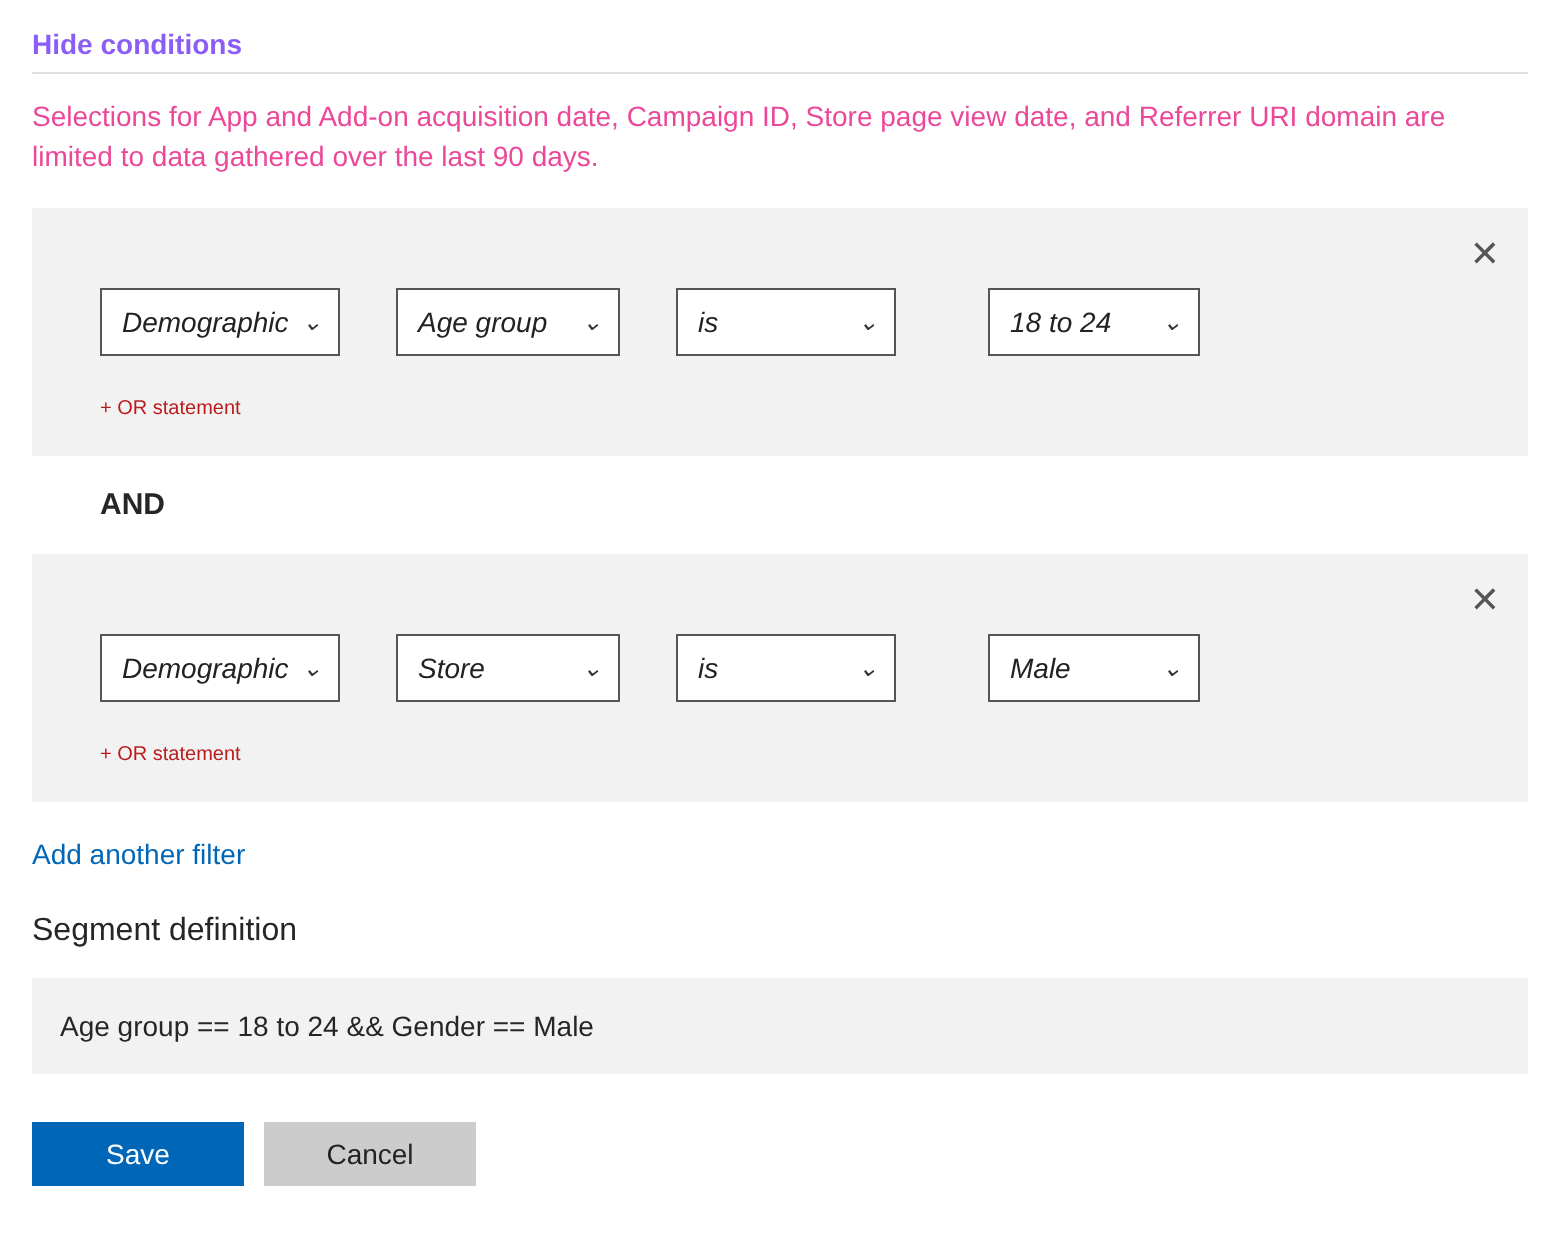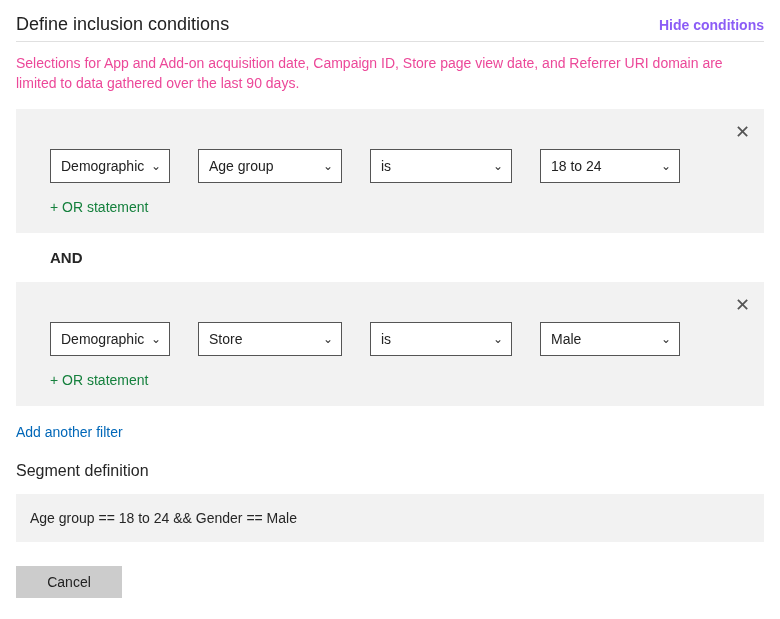--- a/index.html
+++ b/index.html
@@ -3,45 +3,44 @@
 <meta charset="utf-8">
 <style>
   * { box-sizing: border-box; margin: 0; padding: 0; font-family: "Segoe UI", Arial, sans-serif; }
   body { background: #fff; width: 780px; padding: 14px 16px; font-size: 14px; color: #262626; }
   .header-row { display: flex; justify-content: space-between; align-items: baseline; border-bottom: 1px solid #e0e0e0; padding-bottom: 6px; margin-bottom: 12px; }
   .title { font-size: 18px; font-weight: 400; color: #222; }
   .hide-link { color: #8b5cf6; font-size: 14px; cursor: pointer; font-weight: bold; }
   .desc { font-size: 14px; color: #ec4899; line-height: 1.4; margin-bottom: 16px; }
   .cond-block { background: #f2f2f2; padding: 18px 34px 18px 34px; position: relative; }
   .close-x { position: absolute; top: 12px; right: 14px; font-size: 18px; color: #555; cursor: pointer; font-weight: 300; }
-  .row-selects { display: flex; gap: 28px; margin: 22px 0 16px 0; }
+  .row-selects { display: flex; gap: 28px; margin: 22px 0 16px 0; font-style: italic; }
   .select { position: relative; width: 120px; height: 34px; border: 1px solid #555; background: #fff; display: flex; align-items: center; padding: 0 10px; cursor: pointer; }
   .select.w1 { width: 120px; }
-  .select.w2 { width: 144px; }
-  .select.w3 { width: 142px; }
-  .select.w4 { width: 140px; }
+  .select.w2 { width: 112px; }
+  .select.w3 { width: 110px; }
+  .select.w4 { width: 106px; margin-left: 18px; }
   .select .txt { font-size: 14px; color: #222; }
   .select .chev { position: absolute; right: 8px; top: 50%; transform: translateY(-50%); font-size: 12px; color: #333; pointer-events: none; }
-  .or-link { color: #15803d; font-size: 14px; cursor: pointer; }
+  .or-link { color: #b91c1c; font-size: 10px; cursor: pointer; }
   .and-label { font-weight: 700; font-size: 15px; padding: 16px 0 16px 34px; }
   .add-filter { color: #0067b8; font-size: 14px; cursor: pointer; display: inline-block; margin: 18px 0 22px 0; }
   .seg-title { font-size: 16px; font-weight: 400; margin-bottom: 14px; }
   .seg-box { background: #f2f2f2; padding: 16px 14px; font-size: 14px; margin-bottom: 24px; }
   .btn-row { display: flex; gap: 10px; }
   .btn { height: 32px; width: 106px; border: none; font-size: 14px; cursor: pointer; }
   .btn-primary { background: #0067b8; color: #fff; }
   .btn-cancel { background: #ccc; color: #222; }
 </style>
 </head>
 <body>
 
 
 
 <div class="header-row">
-  <div class="title">Define inclusion conditions</div>
   <span class="hide-link">Hide conditions</span>
 </div>
 
 <p class="desc">Selections for App and Add-on acquisition date, Campaign ID, Store page view date, and Referrer URI domain are limited to data gathered over the last 90 days.</p>
 
 
 <div class="cond-block">
   <span class="close-x">✕</span>
   <div class="row-selects">
     <div class="select w1">
@@ -91,17 +90,18 @@
 </div>
 
 <span class="add-filter">Add another filter</span>
 
 <div class="seg-title">Segment definition</div>
 <div class="seg-box">
   <span>Age group == 18 to 24 &amp;&amp; Gender == Male</span>
 </div>
 
 <div class="btn-row">
+  <button class="btn btn-primary">Save</button>
   <button class="btn btn-cancel">Cancel</button>
 </div>
 
 
 
 
 </body></html>

